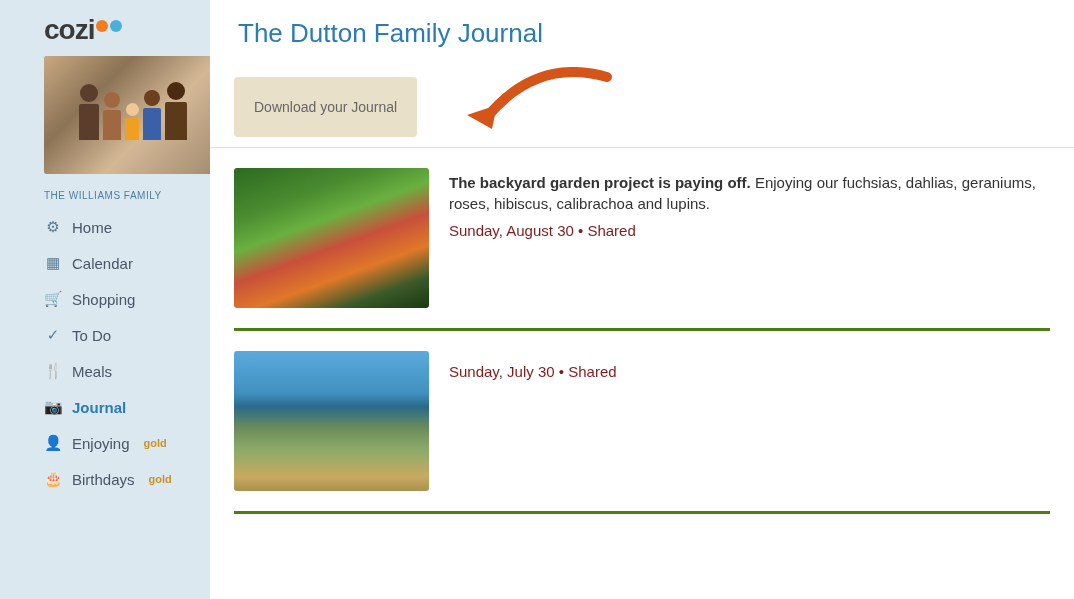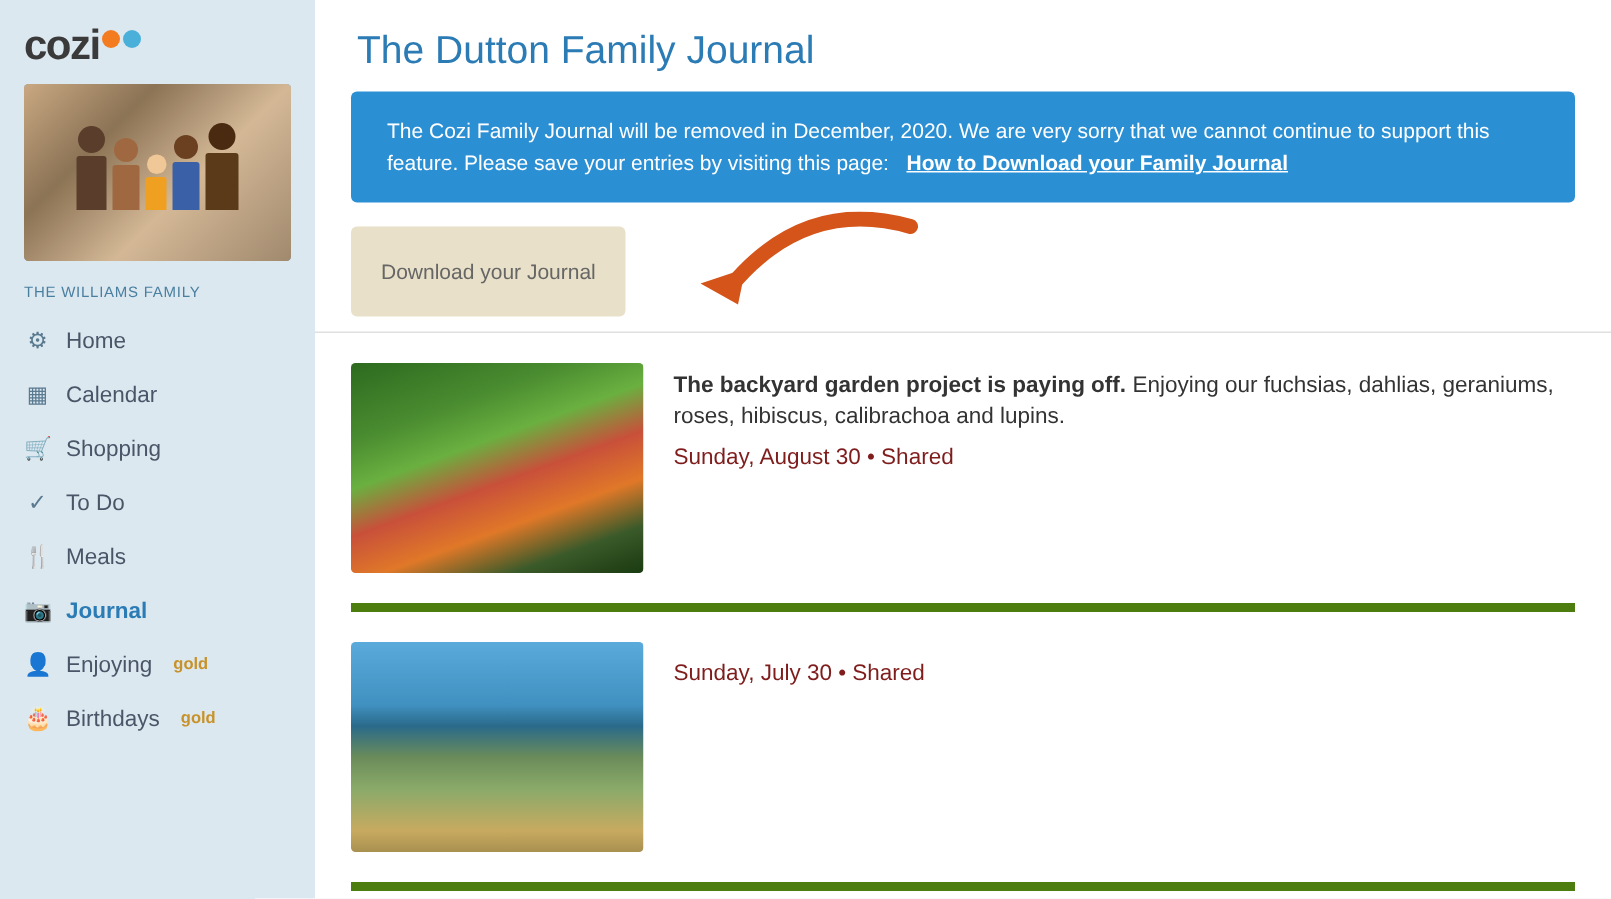--- a/index.html
+++ b/index.html
@@ -7,20 +7,21 @@
 
     
     #sidebar {
       width: 210px;
       min-width: 210px;
       background: #dce8f0;
       display: flex;
       flex-direction: column;
       height: 100%;
       overflow-y: auto;
+      padding-left: 28px;
     }
 
     .logo-area {
       padding: 14px 16px 10px 16px;
       display: flex;
       align-items: center;
     }
 
     .logo-text {
       font-size: 28px;
@@ -188,21 +189,21 @@
 
     
     .journal-entries {
       padding: 0 24px;
     }
 
     .journal-entry {
       display: flex;
       gap: 20px;
       padding: 20px 0;
-      border-bottom: 6px solid #4d7c0f;
+      border-bottom: 3px solid #4d7c0f;
       align-items: flex-start;
     }
 
     .entry-thumb {
       width: 195px;
       min-width: 195px;
       height: 140px;
       background: #8aa0b0;
       border-radius: 3px;
       overflow: hidden;
@@ -320,24 +321,20 @@
     </div>
   </nav>
 </div>
 
 <div id="main">
 
   <div class="page-header">
     <h1 class="page-title">The Dutton Family Journal</h1>
   </div>
 
-  <div class="alert-banner">
-    <span>The Cozi Family Journal will be removed in December, 2020. We are very sorry that we cannot continue to support this feature. Please save your entries by visiting this page:</span>
-    &nbsp;&nbsp;<a href="#">How to Download your Family Journal</a>
-  </div>
 
   <div class="download-btn-area">
     <button class="download-btn">Download your Journal</button>
 
     <div style="position:relative; width:180px; height:70px; margin-left:-30px; margin-top:-10px;">
       <svg width="180" height="80" viewBox="0 0 180 80">
 
         <path d="M 160,10 Q 90,-10 40,50" stroke="#d4541a" stroke-width="10" fill="none" stroke-linecap="round"></path>
 
         <polygon points="20,48 50,38 45,62" fill="#d4541a"></polygon>

